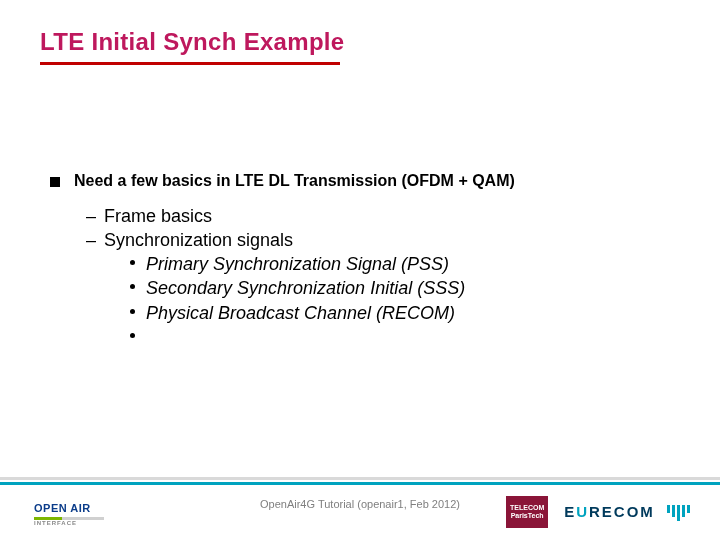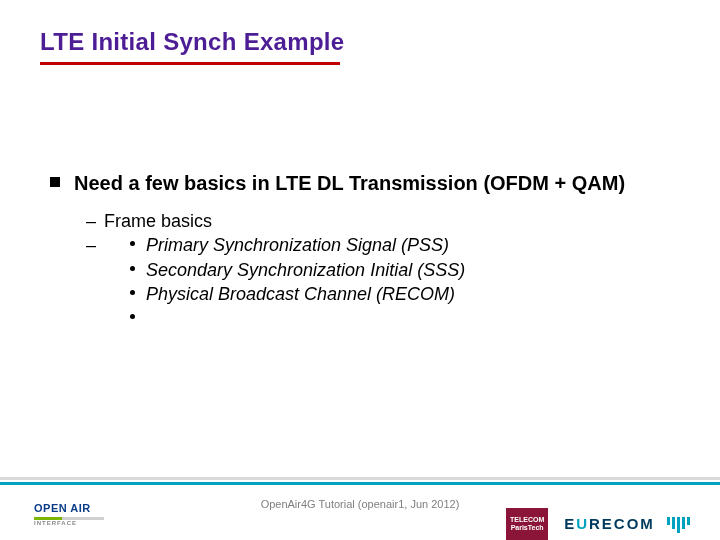--- a/index.html
+++ b/index.html
@@ -17,40 +17,40 @@
     width: 720px;
     height: 540px;
     box-sizing: border-box;
   }
   .title {
     position: absolute;
     left: 40px;
     top: 28px;
     font-size: 24px;
     font-weight: bold;
-    color: #4c1d95;
+    color: #be185d;
     letter-spacing: 0.3px;
   }
   .title-underline {
     position: absolute;
     left: 40px;
     top: 62px;
     width: 300px;
     height: 3px;
     background: #c00000;
   }
   .content {
     position: absolute;
     left: 50px;
     top: 170px;
     width: 620px;
     color: #000;
   }
   .l1 {
-    font-size: 20px;
+    font-size: 16px;
     font-weight: bold;
     line-height: 1.35;
     padding-left: 24px;
     position: relative;
     margin-bottom: 12px;
   }
   .l1 .bullet-sq {
     position: absolute;
     left: 0;
     top: 7px;
@@ -130,21 +130,21 @@
     display: block;
     width: 70px;
     height: 3px;
     background: linear-gradient(to right, #7db600 0 40%, #d0d0d0 40% 100%);
     margin-top: 2px;
   }
   .logo-left .sub  { display:block; font-size:6px; color:#888; letter-spacing:1px; }
   .logo-right {
     position: absolute;
     right: 30px;
-    bottom: 0;
+    bottom: 12px;
     display: flex;
     align-items: center;
     gap: 16px;
   }
   .telecom-logo {
     width: 42px;
     height: 32px;
     background: #8a1538;
     color: #fff;
     font-size: 7px;
@@ -187,20 +187,21 @@
       <span class="bullet-sq"></span>
       <span>Need a few basics in LTE DL Transmission (OFDM + QAM)</span>
     </div>
 
     <div class="l2">
       <span class="dash">–</span>
       <span>Frame basics</span>
     </div>
     <div class="l2">
       <span class="dash">–</span>
+      <span>Synchronization signals</span>
     </div>
 
     <div class="l3">
       <span class="dot"></span>
       <span>Primary Synchronization Signal (PSS)</span>
     </div>
     <div class="l3">
       <span class="dot"></span>
       <span>Secondary Synchronization Initial (SSS)</span>
     </div>
@@ -208,21 +209,21 @@
       <span class="dot"></span>
       <span>Physical Broadcast Channel (RECOM)</span>
     </div>
     <div class="l3">
       <span class="dot"></span>
     </div>
   </div>
 
   <div class="footer-line-1"></div>
   <div class="footer-line-2"></div>
-  <div class="footer-text">OpenAir4G Tutorial (openair1, Jun 2012)</div>
+  <div class="footer-text">OpenAir4G Tutorial (openair1, Feb 2012)</div>
 
   <div class="logo-left">
     <span class="open">OPEN</span>
     <span class="air">AIR</span>
     <span class="bar"></span>
     <span class="sub">INTERFACE</span>
   </div>
 
   <div class="logo-right">
     <div class="telecom-logo">

